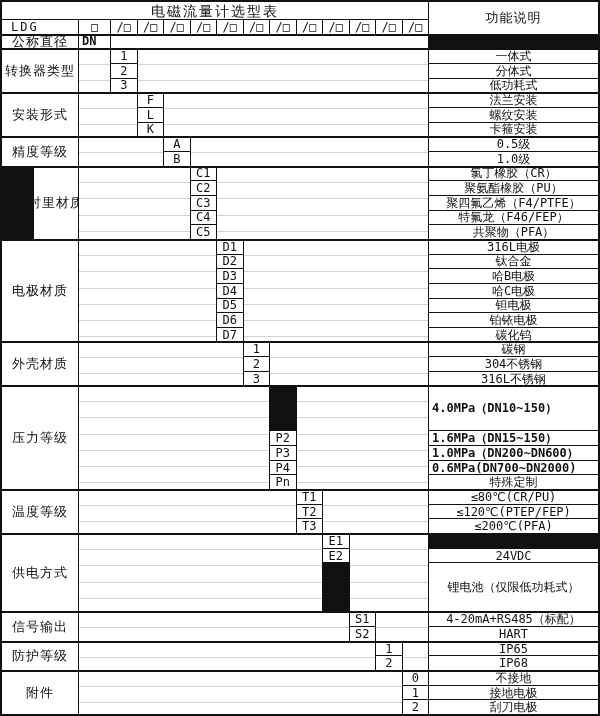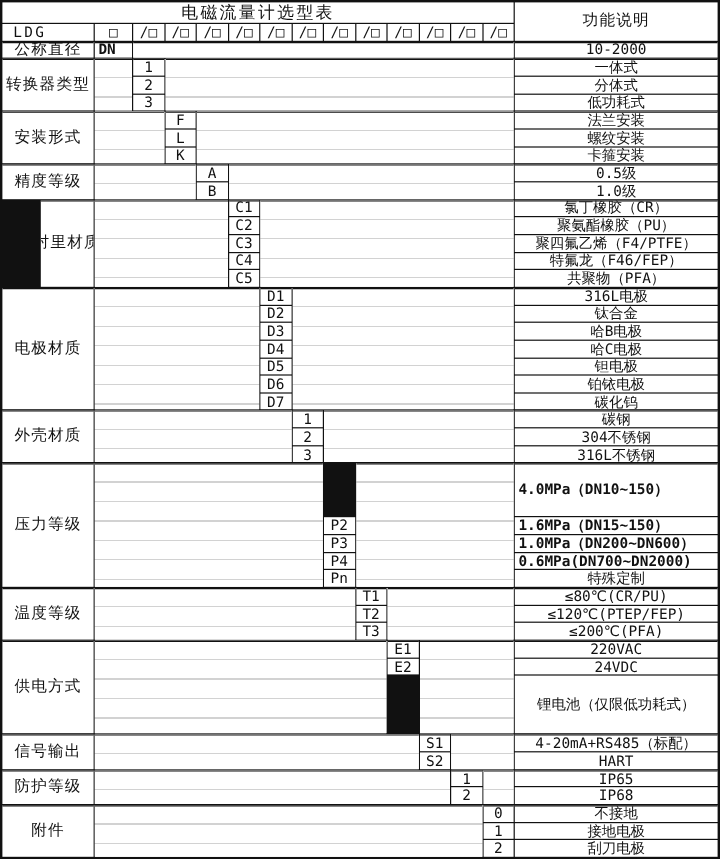--- a/index.html
+++ b/index.html
@@ -43,21 +43,20 @@
 
 <div id="table">
   <div class="cell title-cell" style="grid-column:1/15;grid-row:1;">电磁流量计选型表</div>
   <div class="cell head-cell" style="grid-column:15;grid-row:1/3;">功能说明</div>
   <div class="cell ldg" style="grid-column:1;grid-row:2;">LDG</div>
   <div class="cell" style="grid-column:2;grid-row:2;">□</div>
 
   <div class="cell cat thick" style="grid-column:1;grid-row:3;">公称直径</div>
   <div class="cell thick alignleft" style="grid-column:2;grid-row:3;">DN</div>
   <div class="cell filler thick" style="grid-column:3/15;grid-row:3;"></div>
-  <div class="cell thick" style="grid-column:15;grid-row:3;">10-2000</div>
 <div class="cell " style="grid-area: 2 / 3;">/□</div>
     <div class="cell " style="grid-area: 2 / 4;">/□</div>
     <div class="cell " style="grid-area: 2 / 5;">/□</div>
     <div class="cell " style="grid-area: 2 / 6;">/□</div>
     <div class="cell " style="grid-area: 2 / 7;">/□</div>
     <div class="cell " style="grid-area: 2 / 8;">/□</div>
     <div class="cell " style="grid-area: 2 / 9;">/□</div>
     <div class="cell " style="grid-area: 2 / 10;">/□</div>
     <div class="cell " style="grid-area: 2 / 11;">/□</div>
     <div class="cell " style="grid-area: 2 / 12;">/□</div>
@@ -145,21 +144,20 @@
     <div class="cell thick" style="grid-area: 32 / 10;">T1</div>
     <div class="cell thick " style="grid-area: 32 / 15;">≤80℃(CR/PU)</div>
     <div class="cell " style="grid-area: 33 / 10;">T2</div>
     <div class="cell " style="grid-area: 33 / 15;">≤120℃(PTEP/FEP)</div>
     <div class="cell " style="grid-area: 34 / 10;">T3</div>
     <div class="cell " style="grid-area: 34 / 15;">≤200℃(PFA)</div>
     <div class="cell filler thick" style="grid-area: 32 / 11 / 35 / 15;"></div>
     <div class="cell cat thick" style="grid-area: 35 / 1 / 38;">供电方式</div>
     <div class="cell filler thick" style="grid-area: 35 / 2 / 38 / 11;"></div>
     <div class="cell thick" style="grid-area: 35 / 11;">E1</div>
-    <div class="cell thick " style="grid-area: 35 / 15;">220VAC</div>
     <div class="cell " style="grid-area: 36 / 11;">E2</div>
     <div class="cell " style="grid-area: 36 / 15;">24VDC</div>
     <div class="cell " style="grid-area: 37 / 11; margin-top: 48px;">E3</div>
     <div class="cell " style="grid-area: 37 / 15;">锂电池（仅限低功耗式）</div>
     <div class="cell filler thick" style="grid-area: 35 / 12 / 38 / 15;"></div>
     <div class="cell cat thick" style="grid-area: 38 / 1 / 40;">信号输出</div>
     <div class="cell filler thick" style="grid-area: 38 / 2 / 40 / 12;"></div>
     <div class="cell thick" style="grid-area: 38 / 12;">S1</div>
     <div class="cell thick " style="grid-area: 38 / 15;">4-20mA+RS485（标配）</div>
     <div class="cell " style="grid-area: 39 / 12;">S2</div>

